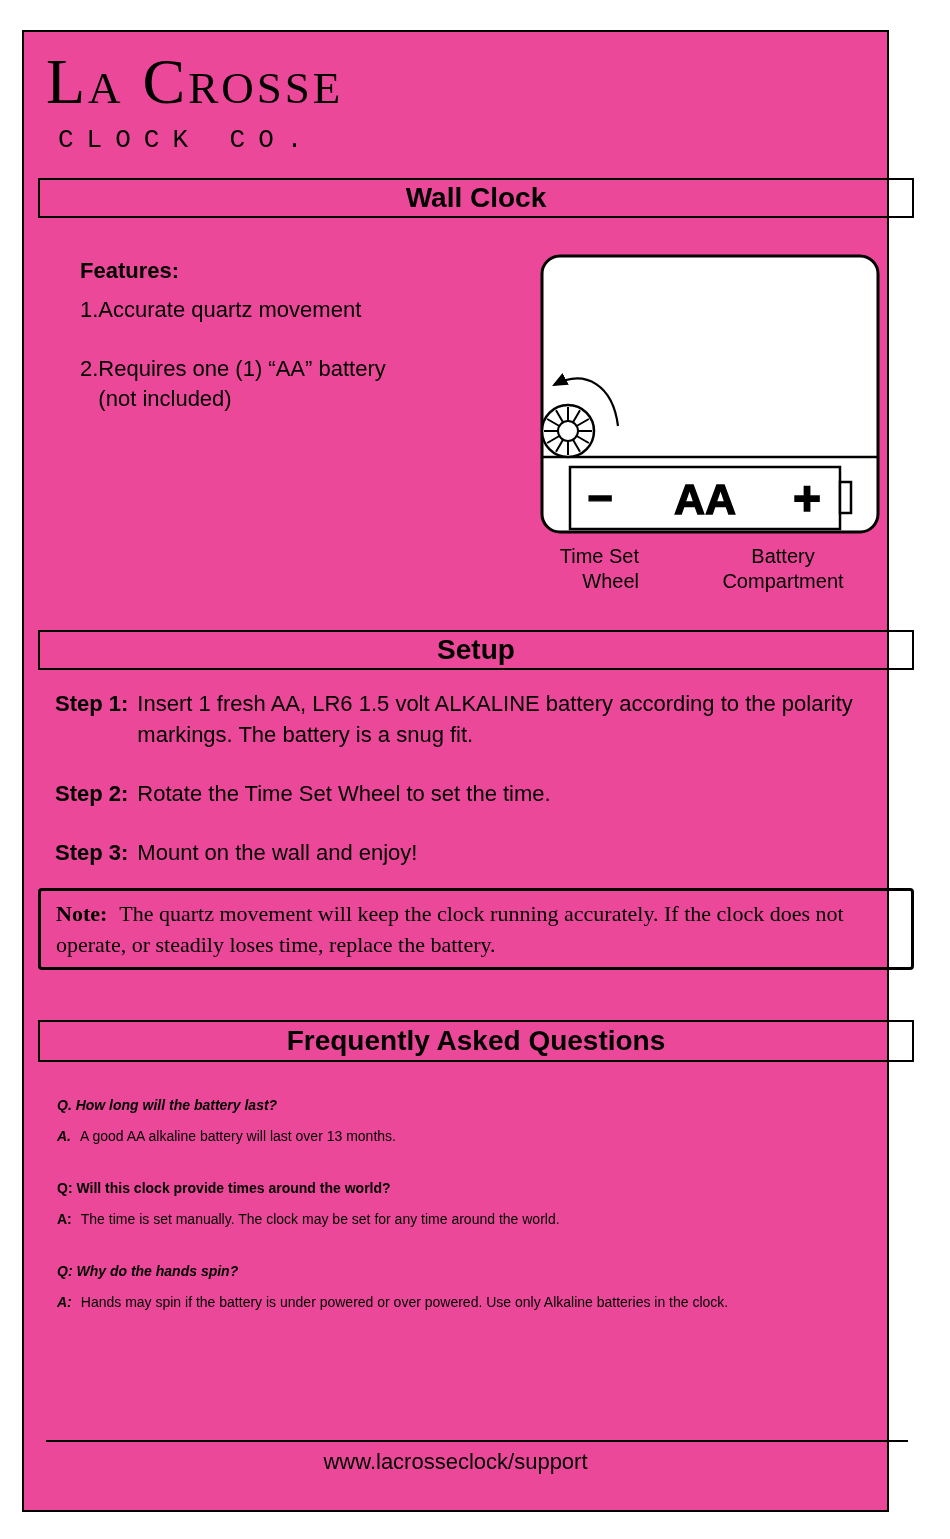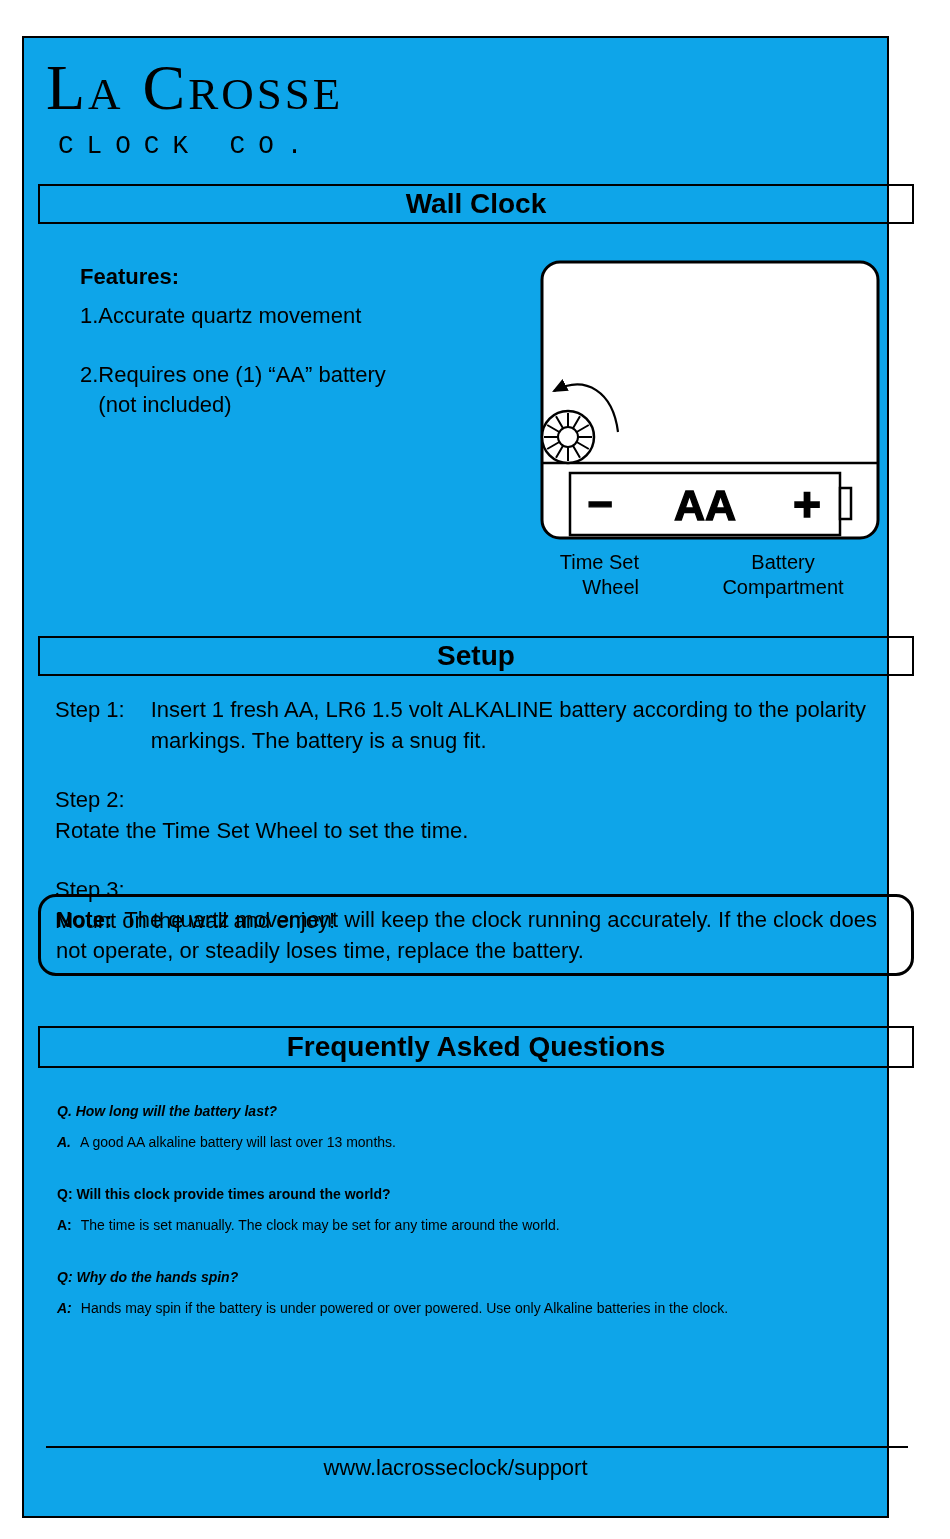--- a/index.html
+++ b/index.html
@@ -4,24 +4,24 @@
 <style>
   * { margin: 0; padding: 0; box-sizing: border-box; }
   html, body { background: #ffffff; }
   body {
     width: 950px; height: 1539px;
     position: relative;
     font-family: "Liberation Sans", sans-serif;
     color: #000;
   }
   .page {
-    position: absolute; left: 22px; top: 36px;
+    position: absolute; left: 22px; top: 30px;
     width: 867px; height: 1482px;
     border: 2px solid #000;
-    background: #0ea5e9;
+    background: #ec4899;
   }
 
   
   .logo { position: absolute; left: 22px; top: 16px; }
   .logo-line1 {
     font-family: "Liberation Serif", serif;
     font-variant: small-caps;
     font-size: 64px; line-height: 1.05; letter-spacing: 3px; font-weight: 500;
   }
   .logo-line2 {
@@ -58,28 +58,28 @@
   .diag-label {
     position: absolute; top: 512px; text-align: center;
     font-size: 20px; line-height: 25px;
   }
   .label-timeset { left: 455px; width: 160px; text-align: right; }
   .label-battery { left: 673px; width: 172px; }
 
   
   .steps { position: absolute; left: 31px; top: 656px; width: 846px; font-size: 22px; line-height: 31px; }
   .step { display: flex; }
-  .step + .step { margin-top: 28px; flex-direction: column; }
-  .step .slabel { font-weight: normal; flex: 0 0 auto; margin-right: 26px; white-space: nowrap; }
+  .step + .step { margin-top: 28px; }
+  .step .slabel { font-weight: bold; flex: 0 0 auto; margin-right: 9px; white-space: nowrap; }
   .step .stext { flex: 1 1 auto; }
 
   .note-box {
     position: absolute; left: 14px; top: 856px; width: 876px;
-    border: 3px solid #000; border-radius: 18px;
-    padding: 7px 15px; font-size: 22px; line-height: 31px;
+    border: 3px solid #000; border-radius: 4px;
+    padding: 7px 15px; font-size: 22px; line-height: 31px; font-family: Liberation Serif, serif;
   }
   .note-box b { margin-right: 12px; }
 
   
   .faq { position: absolute; left: 33px; top: 1058px; width: 848px; font-size: 14px; line-height: 31px; }
   .qa + .qa { margin-top: 21px; }
   .qa .q { font-weight: bold; }
   .qa.italic .q { font-style: italic; }
   .qa .a { display: flex; }
   .qa .alabel { font-weight: bold; flex: 0 0 auto; margin-right: 9px; }

